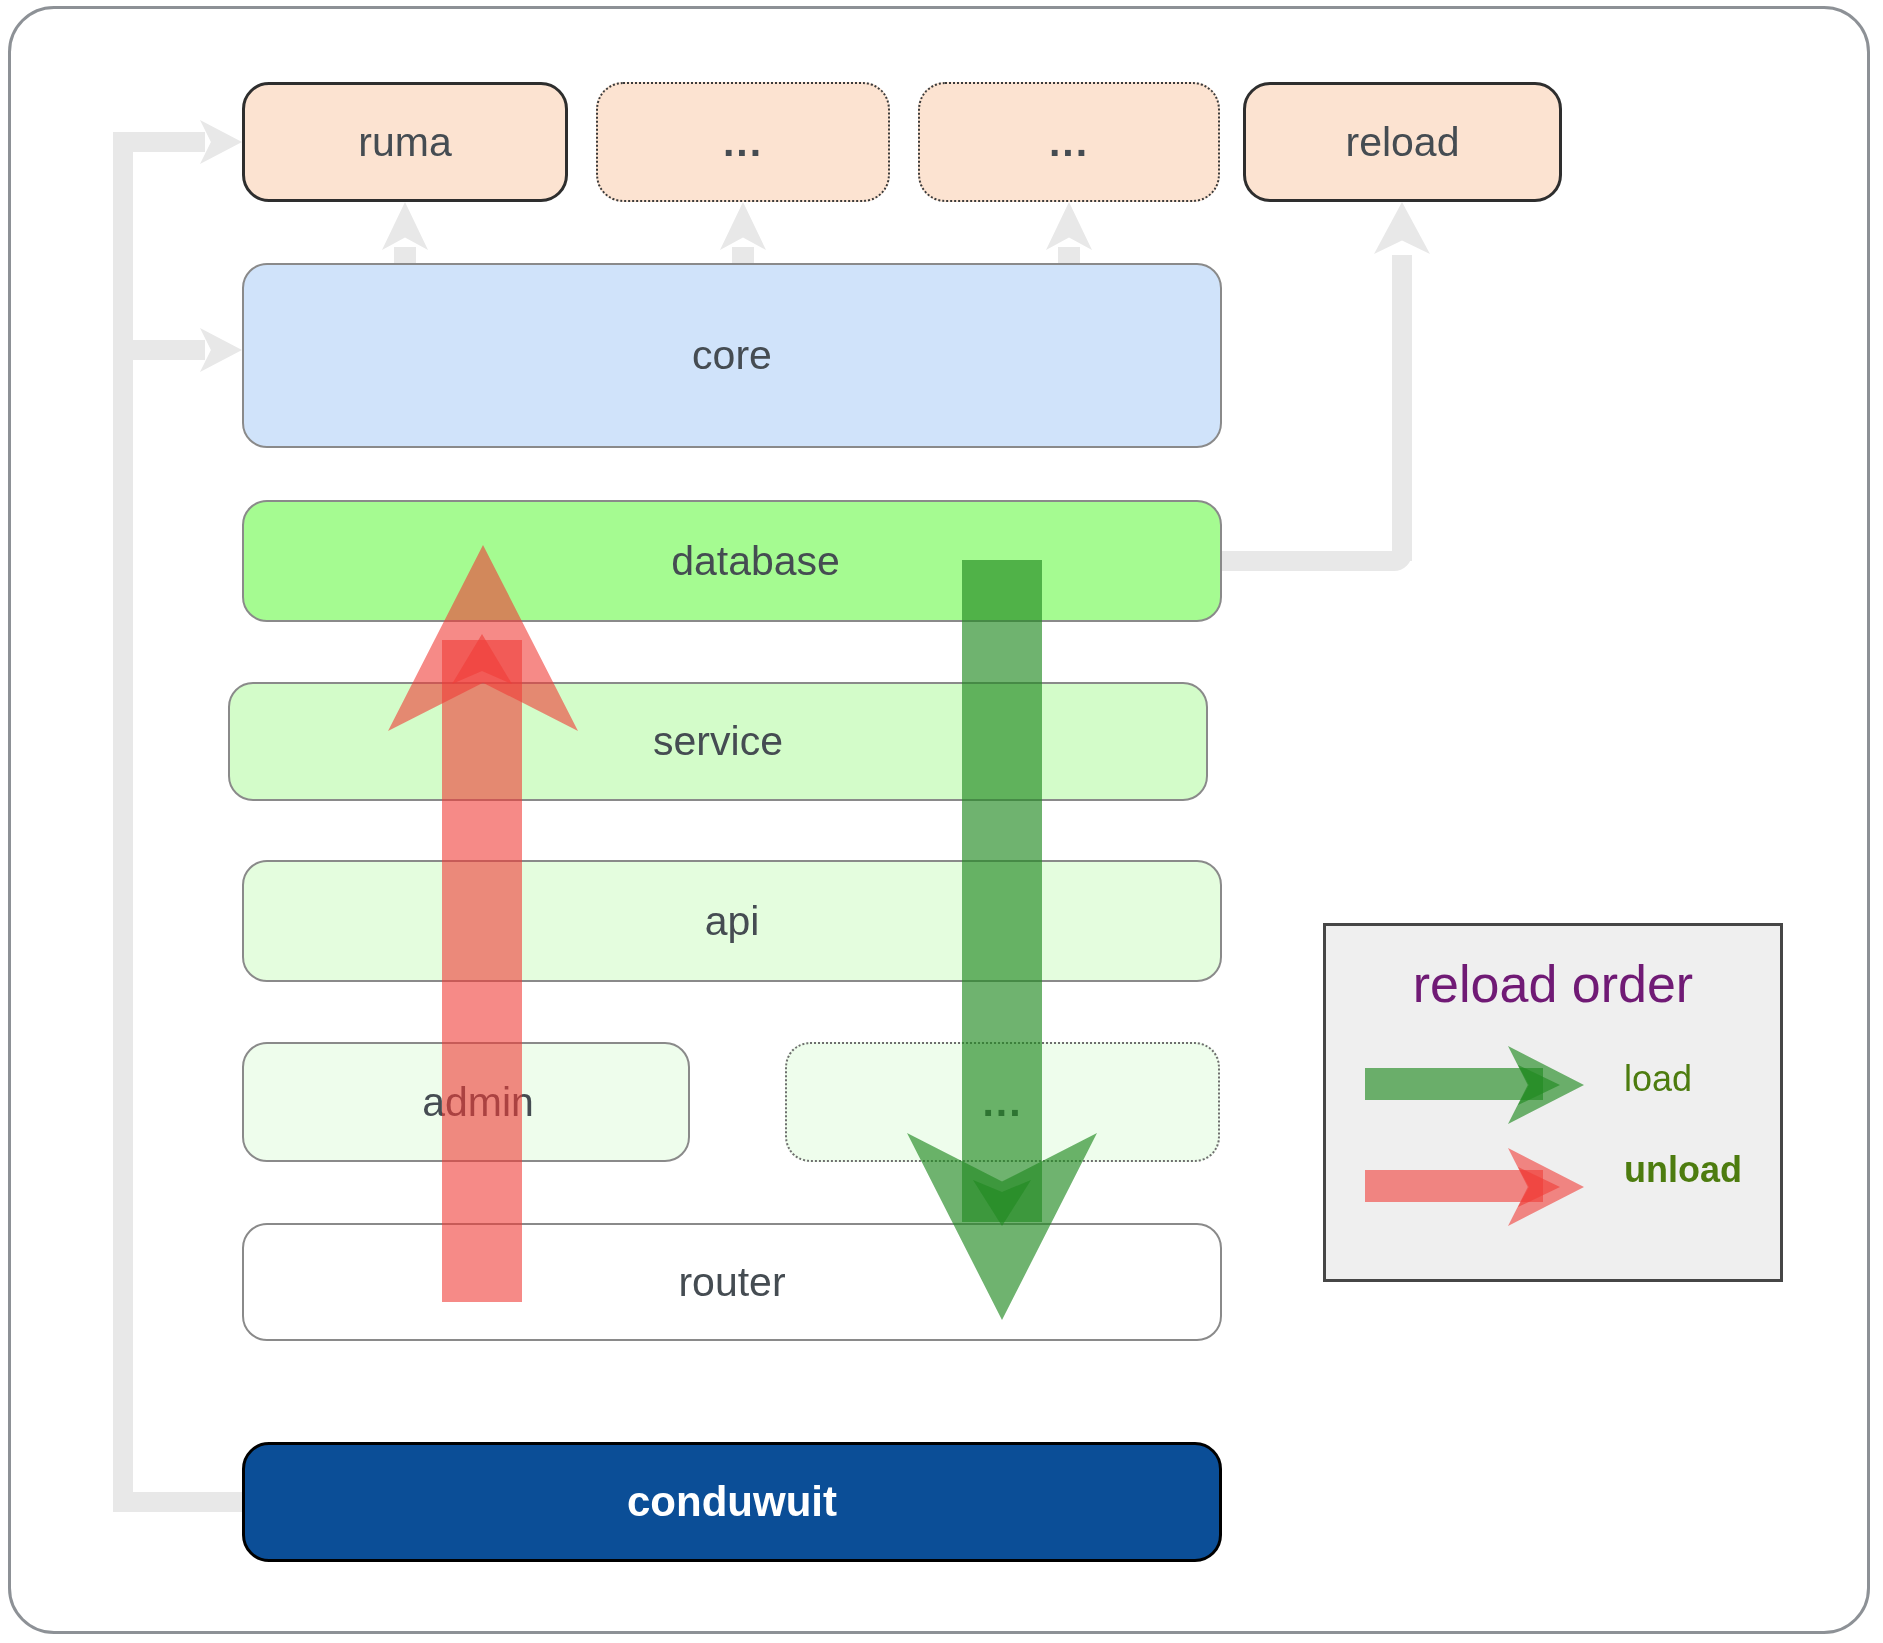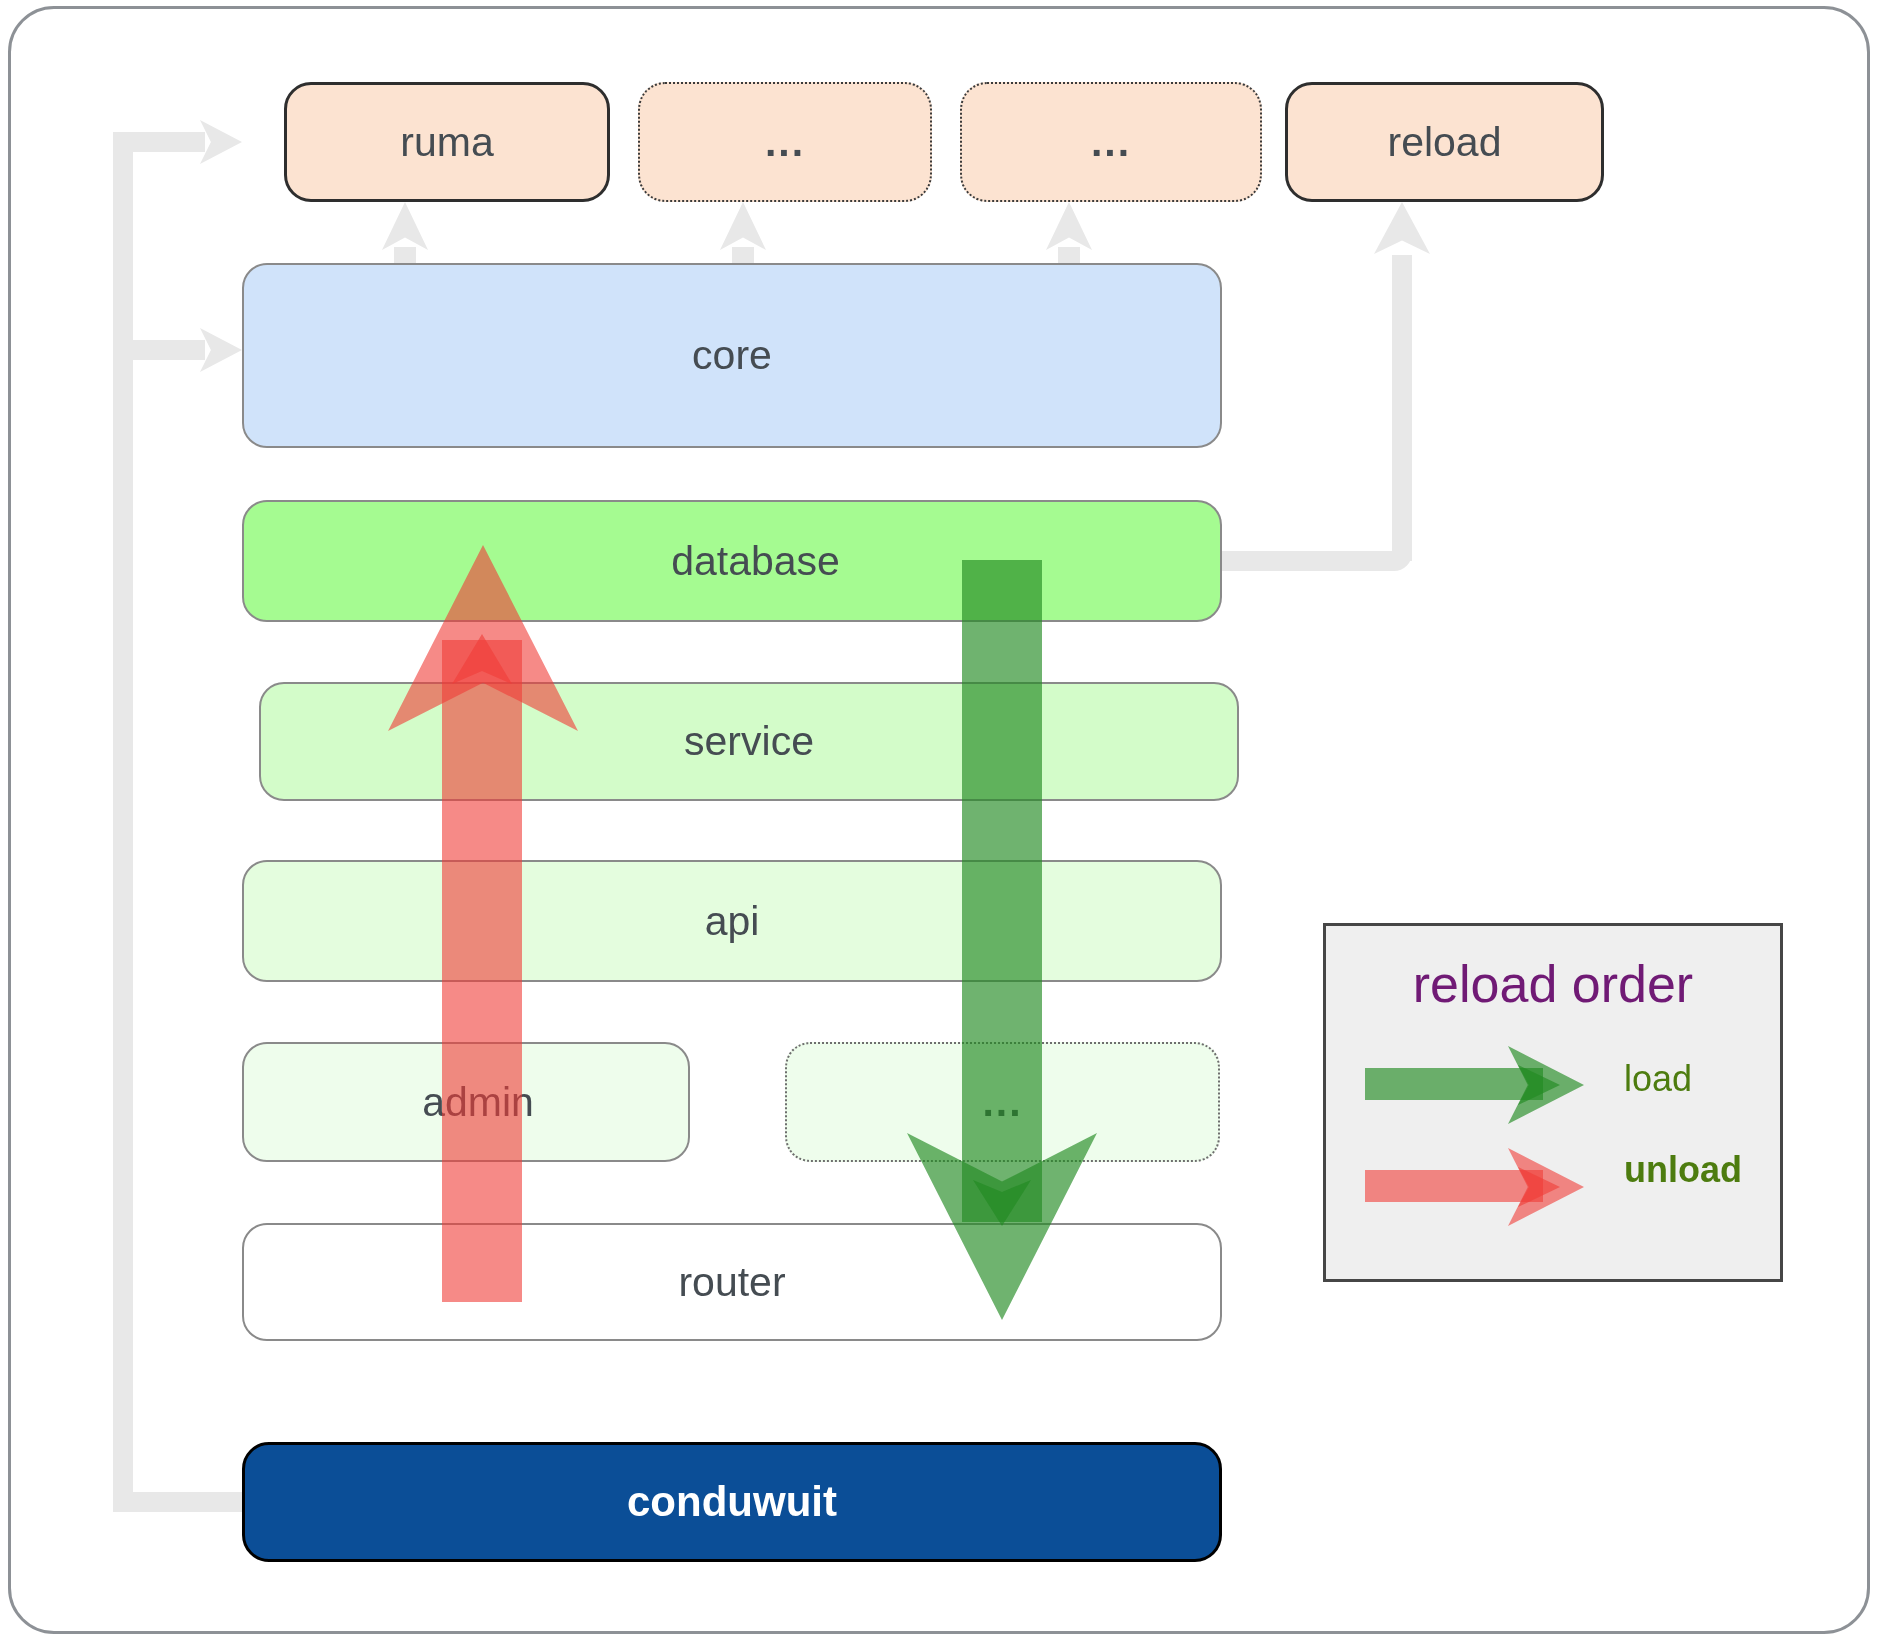--- a/index.html
+++ b/index.html
@@ -9,21 +9,21 @@
   }
   .frame{
     position:absolute;left:8px;top:6px;width:1856px;height:1622px;
     border:3px solid #8d9196;border-radius:46px;background:#fff;
   }
   .box{
     position:absolute;display:flex;align-items:center;justify-content:center;
     box-sizing:border-box;border-radius:25px;z-index:2;
     font-size:41px;color:var(--label-dark);
   }
-  .box.toprow{border-radius:27px;margin-left:42px;}
+  .box.toprow{border-radius:27px;}
   .solid-dark{border:3px solid #2e2e2e;background:var(--peach);}
   .dotted-dark{border:2px dotted #3a3a3a;background:var(--peach);}
   .gray-border{border:2px solid #8a8a8a;}
   .lbl{white-space:nowrap;}
   .dots{font-weight:bold;letter-spacing:2px;}
   .gline{position:absolute;background:var(--connector-gray);z-index:1;}
   .ghead{position:absolute;background:var(--connector-gray);z-index:1;}
   .head-up{clip-path:polygon(50% 0,100% 100%,50% 74%,0 100%);}
   .head-down{clip-path:polygon(0 0,50% 26%,100% 0,50% 100%);}
   .head-right{clip-path:polygon(0 0,100% 50%,0 100%,26% 50%);}
@@ -78,21 +78,21 @@
   <div class="box toprow solid-dark" style="left:1243px;top:82px;width:319px;height:120px;">
     <span class="lbl">reload</span>
   </div>
 
   <div class="box gray-border" style="left:242px;top:263px;width:980px;height:185px;background:var(--core-blue);">
     <span class="lbl">core</span>
   </div>
   <div class="box gray-border" style="left:242px;top:500px;width:980px;height:122px;background:var(--database-green);padding-left:47px;">
     <span class="lbl">database</span>
   </div>
-  <div class="box gray-border" style="left:259px;top:682px;width:980px;height:119px;background:var(--service-green);">
+  <div class="box gray-border" style="left:228px;top:682px;width:980px;height:119px;background:var(--service-green);">
     <span class="lbl">service</span>
   </div>
   <div class="box gray-border" style="left:242px;top:860px;width:980px;height:122px;background:var(--api-green);">
     <span class="lbl">api</span>
   </div>
   <div class="box gray-border" style="left:242px;top:1042px;width:448px;height:120px;background:var(--admin-green);padding-left:24px;">
     <span class="lbl">admin</span>
   </div>
   <div class="box" style="left:785px;top:1042px;width:435px;height:120px;background:var(--admin-green);border:2px dotted #6e6e6e;">
     <span class="lbl dots">...</span>

